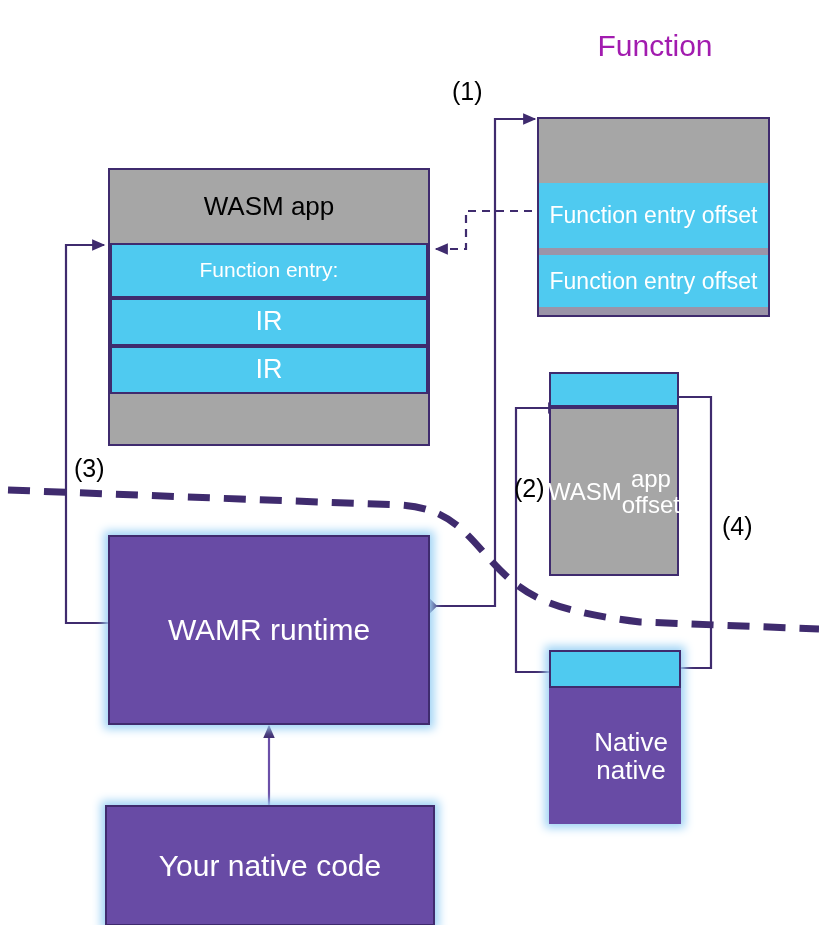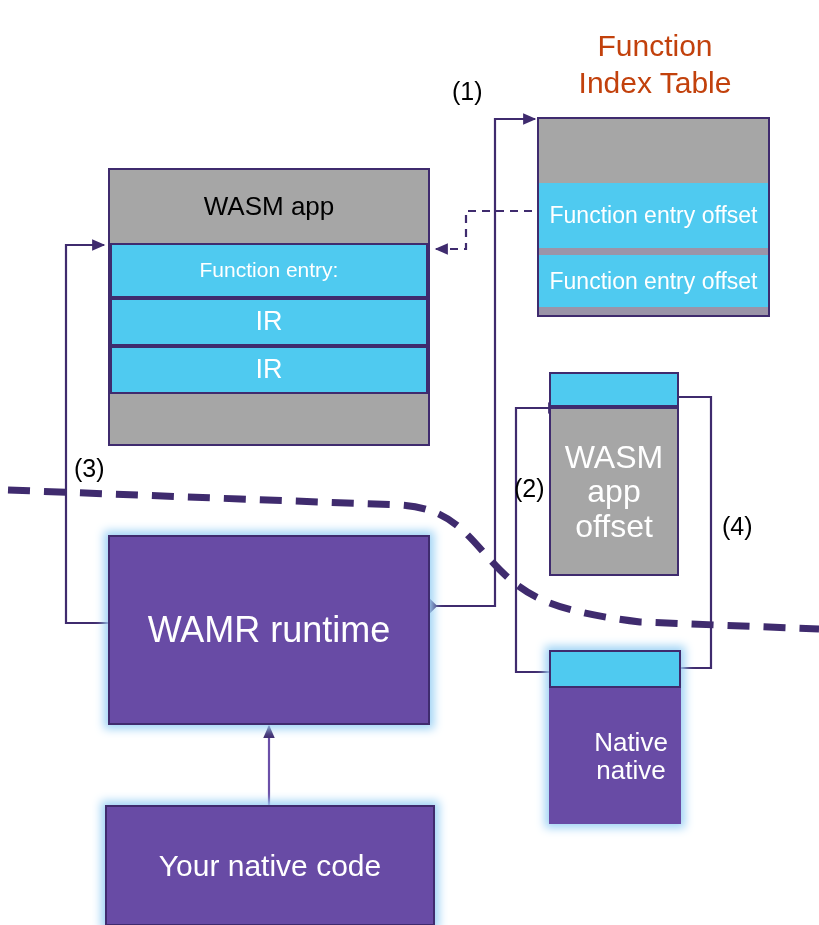--- a/index.html
+++ b/index.html
@@ -52,21 +52,21 @@
   .cyan   { background: #4FCAF0; }
   .purple { background: #684BA5; }
   .sepbar { background: #9B94A8; }
 
   .t-dark  { color: #000000; }
   .t-white { color: #FFFFFF; }
 
   .title {
     position: absolute;
     text-align: center;
-    color: #c2410c;
+    color: #a21caf;
     font-size: 30px;
     line-height: 1.22;
     z-index: 4;
   }
   .steplabel {
     position: absolute;
     color: #000000;
     font-size: 25px;
     z-index: 6;
   }
@@ -94,21 +94,20 @@
 
     <path d="M573,672 L516,672 L516,408 L560,408" fill="none" stroke="#3F2B6E" stroke-width="2.2" marker-start="url(#diamond)" marker-end="url(#arrowhead)"></path>
 
     <path d="M627,397 L711,397 L711,668 L651,668" fill="none" stroke="#3F2B6E" stroke-width="2.2" marker-start="url(#diamond)" marker-end="url(#arrowhead)"></path>
 
     <path d="M269,805 L269,726" fill="none" stroke="#6B4FA8" stroke-width="2.2" marker-end="url(#arrowhead)"></path>
   </svg>
 
   <div class="title" style="left:505px; top:28px; width:300px;">
     <div>Function</div>
-    <div>Index Table</div>
   </div>
 
   <div class="box bordered" style="left:537px; top:117px; width:233px; height:200px; background:#ec4899;">
     <div class="seg gray" style="left:0; top:0; right:0; height:64px;"></div>
 
     <div class="seg cyan t-white" style="left:0; top:64px; right:0; height:65px; font-size:23px; padding:0 10px;">
       <span>Function entry offset</span>
     </div>
     <div class="seg sepbar" style="left:0; top:129px; right:0; height:7px;"></div>
 
@@ -129,40 +128,40 @@
       <span>IR</span>
     </div>
     <div class="seg cyan t-white bordered" style="left:0; top:176px; right:0; height:48px; font-size:27px; border-width:2px;">
       <span>IR</span>
     </div>
     <div class="seg gray" style="left:0; top:224px; right:0; bottom:0;"></div>
   </div>
 
   <div class="box" style="left:549px; top:372px; width:130px; height:204px;">
     <div class="seg cyan bordered" style="left:0; top:0; right:0; height:35px; border-width:2.5px;"></div>
-    <div class="seg gray bordered t-white" style="left:0; top:35px; right:0; bottom:0; border-width:2.5px; font-size:32px; flex-direction:column;">
+    <div class="seg gray bordered t-white" style="left:0; top:35px; right:0; bottom:0; border-width:2.5px; font-size:24px; flex-direction:row;">
       <span>WASM</span>
       <span>app offset</span>
     </div>
   </div>
 
   <div class="box glow" style="left:549px; top:650px; width:132px; height:174px;">
     <div class="seg cyan bordered" style="left:0; top:0; right:0; height:38px; border-width:2.5px;"></div>
     <div class="seg purple t-white" style="left:0; top:38px; right:0; bottom:0; font-size:26px; flex-direction:column;padding-left:32px;">
       <span>Native</span>
       <span>native</span>
     </div>
   </div>
 
   <svg class="layer over" viewBox="0 0 819 925" style="z-index:2;">
     <path d="M8,490 L240,499 L400,505 C455,508 470,540 500,570 C530,600 560,612 640,622 L819,629" fill="none" stroke="#3F2B6E" stroke-width="7" stroke-dasharray="22,14" stroke-linecap="butt"></path>
   </svg>
 
   <div class="box bordered glow purple" style="left:108px; top:535px; width:322px; height:190px; display:flex; align-items:center; justify-content:center;">
-    <span class="t-white" style="font-size:36px;">WAMR runtime</span>
+    <span class="t-white" style="font-size:30px;">WAMR runtime</span>
   </div>
 
   <div class="box bordered glow purple" style="left:105px; top:805px; width:330px; height:121px; display:flex; align-items:center; justify-content:center;">
     <span class="t-white" style="font-size:30px;">Your native code</span>
   </div>
 
   <div class="steplabel" style="left:452px; top:77px;">(1)</div>
   <div class="steplabel" style="left:514px; top:474px;">(2)</div>
   <div class="steplabel" style="left:74px; top:454px;">(3)</div>
   <div class="steplabel" style="left:722px; top:512px;">(4)</div>

